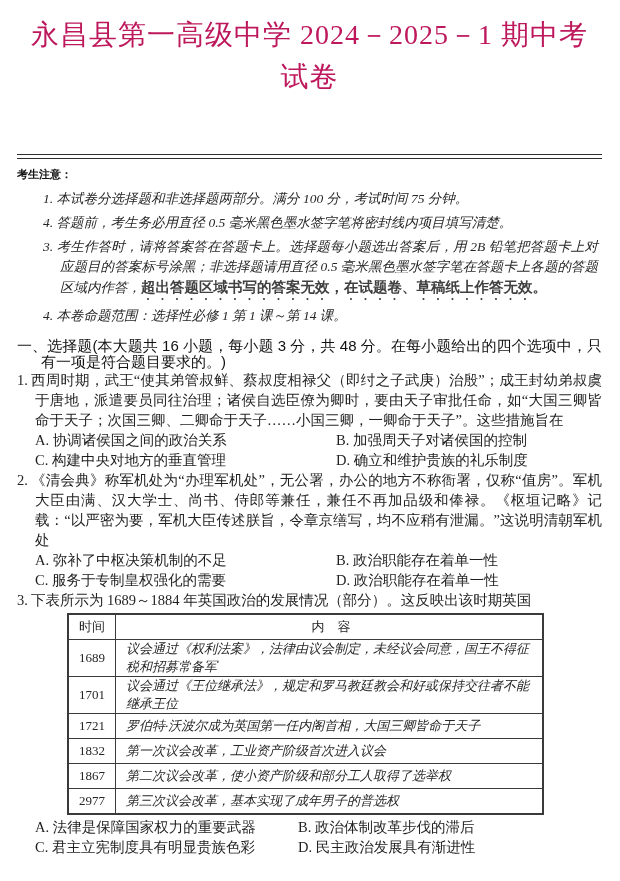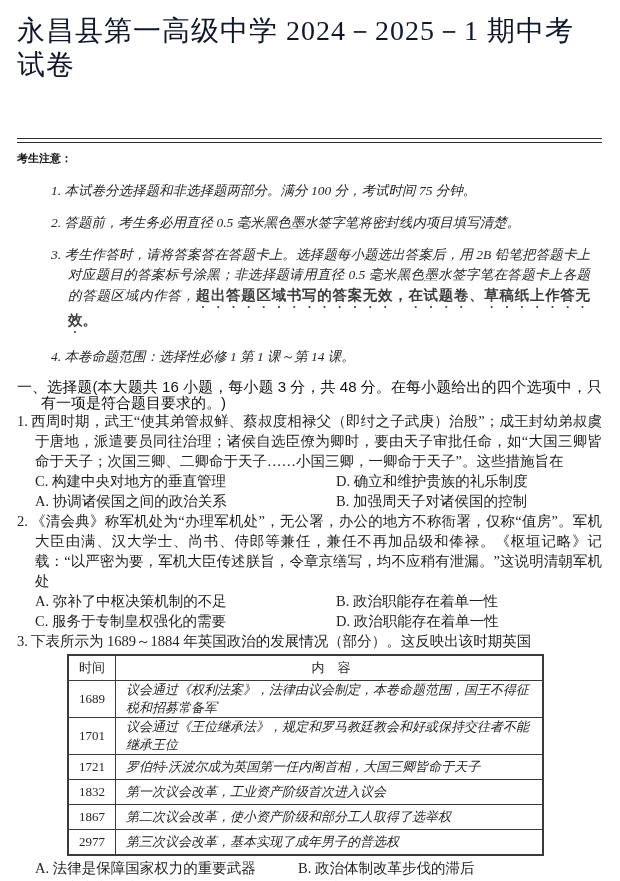--- a/index.html
+++ b/index.html
@@ -4,38 +4,38 @@
 <style>
   html,body{margin:0;padding:0;}
   body{
     width:620px;height:881px;background:#ffffff;color:#222;
     font-family:"Liberation Serif","DejaVu Serif",serif;
     overflow:hidden;
   }
   .page{box-sizing:border-box;width:620px;height:881px;padding:0 18px 0 17px;}
 
   .title{
-    text-align:left;font-size:28px;font-weight:400;letter-spacing:1px;
-    margin:14px 0 0;line-height:34px;color:#0f172a;
+    text-align:center;font-size:28px;font-weight:400;letter-spacing:1px;
+    margin:14px 0 0;line-height:42px;color:#be185d;
   }
   .subtitle{
     text-align:center;font-size:22px;font-weight:400;letter-spacing:7px;
     margin:30px 0 0;line-height:28px;color:#1f1f1f;
   }
   .double-rule{
     margin-top:56px;height:3px;
     border-top:1.5px solid #2e2e2e;border-bottom:1px solid #2e2e2e;
   }
   .notice-heading{
     font-family:"Liberation Sans","DejaVu Sans",sans-serif;
     font-weight:700;font-size:11px;color:#111;
     margin:5px 0 2px;line-height:21px;
   }
   .notice p{
-    margin:12px;font-size:13.5px;line-height:20px;font-style:italic;
+    margin:4px;font-size:13.5px;line-height:20px;font-style:italic;
     padding-left:39px;text-indent:-17px;text-align:justify;color:#262626;
   }
   .emphasis{
     font-style:normal;font-weight:700;font-size:14.5px;color:#404040;
     font-family:"Liberation Sans","DejaVu Sans",sans-serif;
     -webkit-text-emphasis:filled dot;text-emphasis:filled dot;
     -webkit-text-emphasis-position:under left;text-emphasis-position:under left;
   }
   .section-heading{
     font-family:"Liberation Sans","DejaVu Sans",sans-serif;
@@ -68,36 +68,36 @@
 
 <div class="page">
 
   <h1 class="title">永昌县第一高级中学 2024－2025－1 期中考试卷</h1>
 
   <div class="double-rule"></div>
 
   <div class="notice">
     <div class="notice-heading">考生注意：</div>
     <p>1. 本试卷分选择题和非选择题两部分。满分 100 分，考试时间 75 分钟。</p>
-    <p>2. 答题前，考生务必用直径 0.5 毫米黑色墨水签字笔将密封线内项目填写清楚。</p>
+    <p>4. 答题前，考生务必用直径 0.5 毫米黑色墨水签字笔将密封线内项目填写清楚。</p>
     <p><span>3. 考生作答时，请将答案答在答题卡上。选择题每小题选出答案后，用 2B 铅笔把答题卡上对应题目的答案标号涂黑；非选择题请用直径 0.5 毫米黑色墨水签字笔在答题卡上各题的答题区域内作答，</span><span class="emphasis">超出答题区域书写的答案无效，在试题卷、草稿纸上作答无效。</span></p>
     <p>4. 本卷命题范围：选择性必修 1 第 1 课～第 14 课。</p>
   </div>
 
   <div class="section-heading">一、选择题(本大题共 16 小题，每小题 3 分，共 48 分。在每小题给出的四个选项中，只有一项是符合题目要求的。)</div>
 
   <p class="question"><span class="qnum">1.</span><span>西周时期，武王“使其弟管叔鲜、蔡叔度相禄父（即纣之子武庚）治殷”；成王封幼弟叔虞于唐地，派遣要员同往治理；诸侯自选臣僚为卿时，要由天子审批任命，如“大国三卿皆命于天子；次国三卿、二卿命于天子……小国三卿，一卿命于天子”。这些措施旨在</span></p>
   <div class="opts">
     <div class="opt-row">
+      <span class="opt-a">A. 协调诸侯国之间的政治关系</span>
+      <span>B. 加强周天子对诸侯国的控制</span>
+    </div>
+    <div class="opt-row">
       <span class="opt-a">C. 构建中央对地方的垂直管理</span>
       <span>D. 确立和维护贵族的礼乐制度</span>
-    </div>
-    <div class="opt-row">
-      <span class="opt-a">A. 协调诸侯国之间的政治关系</span>
-      <span>B. 加强周天子对诸侯国的控制</span>
     </div>
   </div>
 
   <p class="question"><span class="qnum">2.</span><span>《清会典》称军机处为“办理军机处”，无公署，办公的地方不称衙署，仅称“值房”。军机大臣由满、汉大学士、尚书、侍郎等兼任，兼任不再加品级和俸禄。《枢垣记略》记载：“以严密为要，军机大臣传述朕旨，令章京缮写，均不应稍有泄漏。”这说明清朝军机处</span></p>
   <div class="opts">
     <div class="opt-row">
       <span class="opt-a">A. 弥补了中枢决策机制的不足</span>
       <span>B. 政治职能存在着单一性</span>
     </div>
     <div class="opt-row">
@@ -109,21 +109,21 @@
   <p class="question"><span class="qnum">3.</span><span>下表所示为 1689～1884 年英国政治的发展情况（部分）。这反映出该时期英国</span></p>
 
   <table class="qtable">
     <tbody>
       <tr class="t-head">
         <td class="t-year">时间</td>
         <td class="t-content">内　容</td>
       </tr>
       <tr>
         <td class="t-year">1689</td>
-        <td class="t-content">议会通过《权利法案》，法律由议会制定，本卷命题范围，国王不得征税和招募常备军</td>
+        <td class="t-content">议会通过《权利法案》，法律由议会制定，未经议会同意，国王不得征税和招募常备军</td>
       </tr>
       <tr>
         <td class="t-year">1701</td>
         <td class="t-content">议会通过《王位继承法》，规定和罗马教廷教会和好或保持交往者不能继承王位</td>
       </tr>
       <tr>
         <td class="t-year">1721</td>
         <td class="t-content">罗伯特·沃波尔成为英国第一任内阁首相，大国三卿皆命于天子</td>
       </tr>
       <tr>

